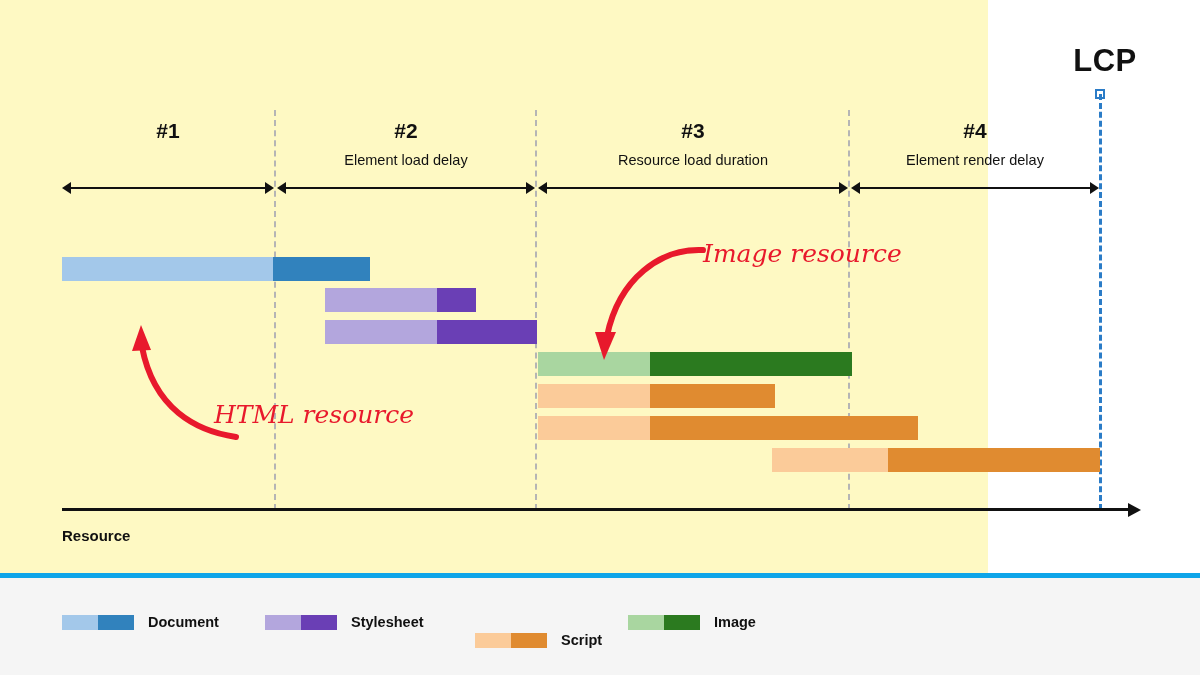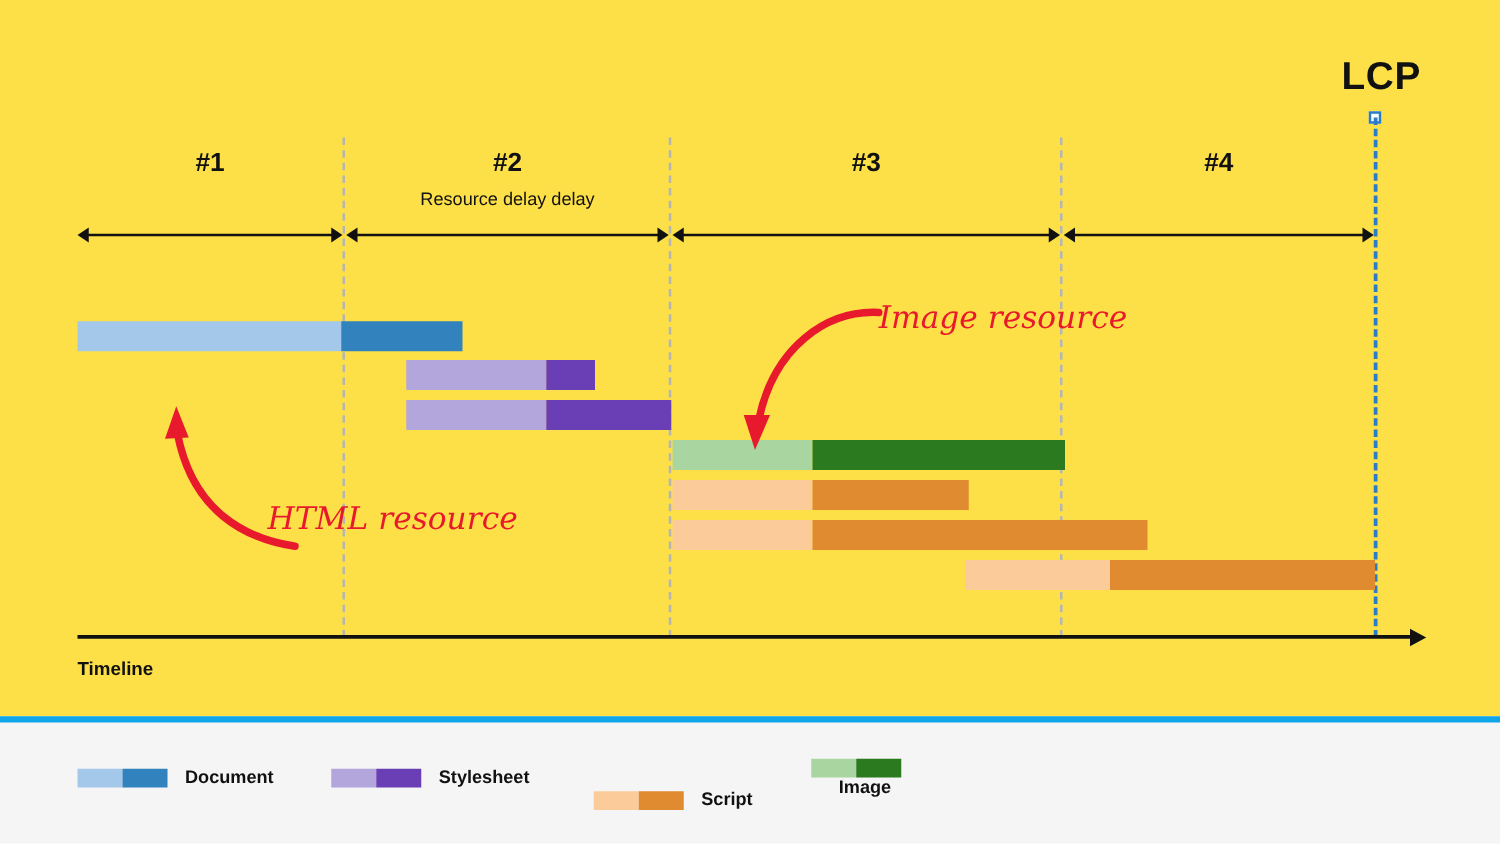--- a/index.html
+++ b/index.html
@@ -16,23 +16,23 @@
     width: 1200px;
     height: 675px;
     background: #ffffff;
     overflow: hidden;
   }
 
   
   .chart-area {
     position: absolute;
     left: 0; top: 0;
-    width: 1200px;
+    width: 988px;
     height: 573px;
-    background: #fde047;
+    background: #fef9c3;
   }
 
   
   .lcp-label {
     position: absolute;
     left: 1045px;
     top: 43px;
     width: 120px;
     text-align: center;
     font-size: 31px;
@@ -215,37 +215,39 @@
         <div class="phase" style="left: 62px; width: 212px;">
           <div class="phase-num">#1</div>
         </div>
         <div class="phase-arrow" style="left: 62px; width: 212px;">
           <div class="head left"></div>
           <div class="shaft"></div>
           <div class="head right"></div>
         </div>
         <div class="phase" style="left: 277px; width: 258px;">
           <div class="phase-num">#2</div>
-          <div class="phase-name">Resource delay delay</div>
+          <div class="phase-name">Element load delay</div>
         </div>
         <div class="phase-arrow" style="left: 277px; width: 258px;">
           <div class="head left"></div>
           <div class="shaft"></div>
           <div class="head right"></div>
         </div>
         <div class="phase" style="left: 538px; width: 310px;">
           <div class="phase-num">#3</div>
+          <div class="phase-name">Resource load duration</div>
         </div>
         <div class="phase-arrow" style="left: 538px; width: 310px;">
           <div class="head left"></div>
           <div class="shaft"></div>
           <div class="head right"></div>
         </div>
         <div class="phase" style="left: 851px; width: 248px;">
           <div class="phase-num">#4</div>
+          <div class="phase-name">Element render delay</div>
         </div>
         <div class="phase-arrow" style="left: 851px; width: 248px;">
           <div class="head left"></div>
           <div class="shaft"></div>
           <div class="head right"></div>
         </div>
       </div>
 
     <div id="bars">
         <div class="bar" style="left: 62px; top: 257px; width: 308px;">
@@ -286,21 +288,21 @@
       <path d="M118 10 C 76 8, 34 38, 22 96" fill="none" stroke="#e8192c" stroke-width="6" stroke-linecap="round"></path>
       <path d="M19 120 L 10 92 L 31 92 Z" fill="#e8192c"></path>
     </svg>
     <div id="annotations">
         <div class="annotation" style="left: 214px; top: 400px;">HTML resource</div>
         <div class="annotation" style="left: 703px; top: 239px;">Image resource</div>
       </div>
 
     <div class="axis-line"></div>
     <div class="axis-head"></div>
-    <div class="axis-label">Timeline</div>
+    <div class="axis-label">Resource</div>
 
   </div>
 
   <div class="legend-band">
     <div class="legend-items" id="legend">
         <div class="legend-item" style="position: absolute; left: 0px;">
           <div class="legend-swatch">
             <span style="background: rgb(163, 200, 234);"></span>
             <span style="background: rgb(49, 130, 189);"></span>
           </div>
@@ -313,21 +315,21 @@
           </div>
           <div class="legend-text">Stylesheet</div>
         </div>
         <div class="legend-item" style="position: absolute; left: 413px; margin-top: 36px;">
           <div class="legend-swatch">
             <span style="background: rgb(251, 203, 153);"></span>
             <span style="background: rgb(224, 139, 48);"></span>
           </div>
           <div class="legend-text">Script</div>
         </div>
-        <div class="legend-item" style="position: absolute; left: 587px; flex-direction: column;">
+        <div class="legend-item" style="position: absolute; left: 566px;">
           <div class="legend-swatch">
             <span style="background: rgb(169, 214, 160);"></span>
             <span style="background: rgb(43, 122, 31);"></span>
           </div>
           <div class="legend-text">Image</div>
         </div>
       </div>
   </div>
 
 </div>

